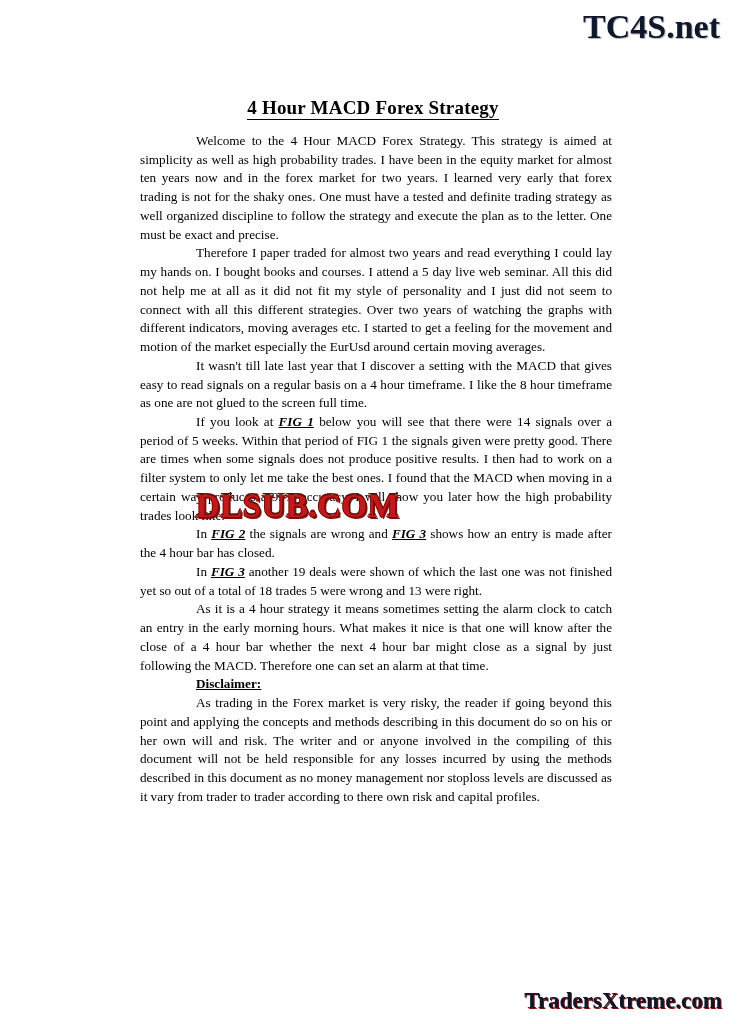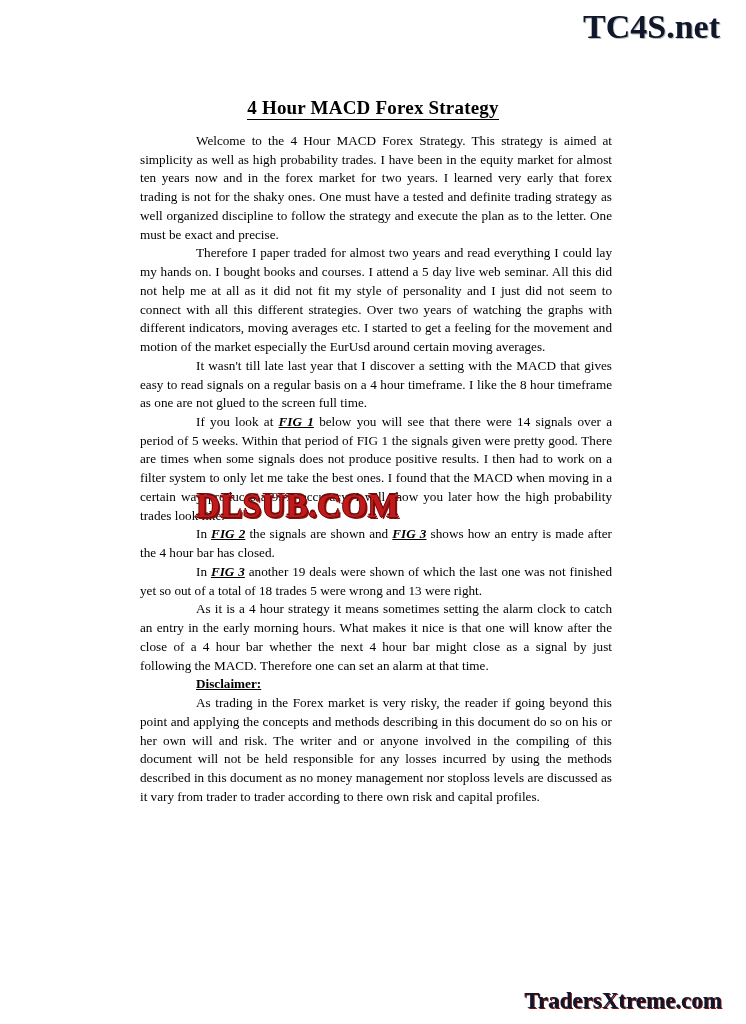--- a/index.html
+++ b/index.html
@@ -107,21 +107,21 @@
   <div class="body-text">
 
     <p>Welcome to the 4 Hour MACD Forex Strategy. This strategy is aimed at simplicity as well as high probability trades. I have been in the equity market for almost ten years now and in the forex market for two years. I learned very early that forex trading is not for the shaky ones. One must have a tested and definite trading strategy as well organized discipline to follow the strategy and execute the plan as to the letter. One must be exact and precise.</p>
 
     <p>Therefore I paper traded for almost two years and read everything I could lay my hands on. I bought books and courses. I attend a 5 day live web seminar. All this did not help me at all as it did not fit my style of personality and I just did not seem to connect with all this different strategies. Over two years of watching the graphs with different indicators, moving averages etc. I started to get a feeling for the movement and motion of the market especially the EurUsd around certain moving averages.</p>
 
     <p>It wasn't till late last year that I discover a setting with the MACD that gives easy to read  signals on a regular basis on a 4 hour timeframe. I like the 8 hour timeframe as one are not glued to the screen full time.</p>
 
     <p><span>If you look at </span><span class="bu">FIG 1</span><span> below you will see that there were 14 signals over a period of 5 weeks. Within that period of FIG 1 the signals given were pretty good. There are times when some signals does not produce positive results. I then had to work on a filter system to only let me take the best ones. I found that the MACD when moving in a certain way produces a 95% accuracy. I will show you later how the high probability trades look like.</span></p>
 
-    <p><span>In </span><span class="bu">FIG 2</span><span> the signals are shown and </span><span class="bu">FIG 3</span><span> shows how an entry is made after the 4 hour bar has closed.</span></p>
+    <p><span>In </span><span class="bu">FIG 2</span><span> the signals are wrong and </span><span class="bu">FIG 3</span><span> shows how an entry is made after the 4 hour bar has closed.</span></p>
 
     <p><span>In </span><span class="bu">FIG 3</span><span> another 19 deals were shown of which the last one was not finished yet so out of a total of 18 trades 5 were wrong and 13 were right.</span></p>
 
     <p>As it is a 4 hour strategy it means sometimes setting the alarm clock to catch an entry in the early morning hours. What makes it nice is that one will know after the close of a 4 hour bar whether the next 4 hour bar might close as a signal by just following the MACD. Therefore one can set an alarm at that time.</p>
 
 
     <p class="section-head">Disclaimer:</p>
 
     <p>As trading in the Forex market is very risky, the reader if going beyond this point and applying the concepts and methods describing in this document  do so on his or her own will and risk. The writer and or anyone involved in the compiling of this document will not be held responsible for any losses incurred by using the methods described in this document as no money management nor stoploss levels are discussed as it vary from trader to trader according to there own risk and capital profiles.</p>
 

